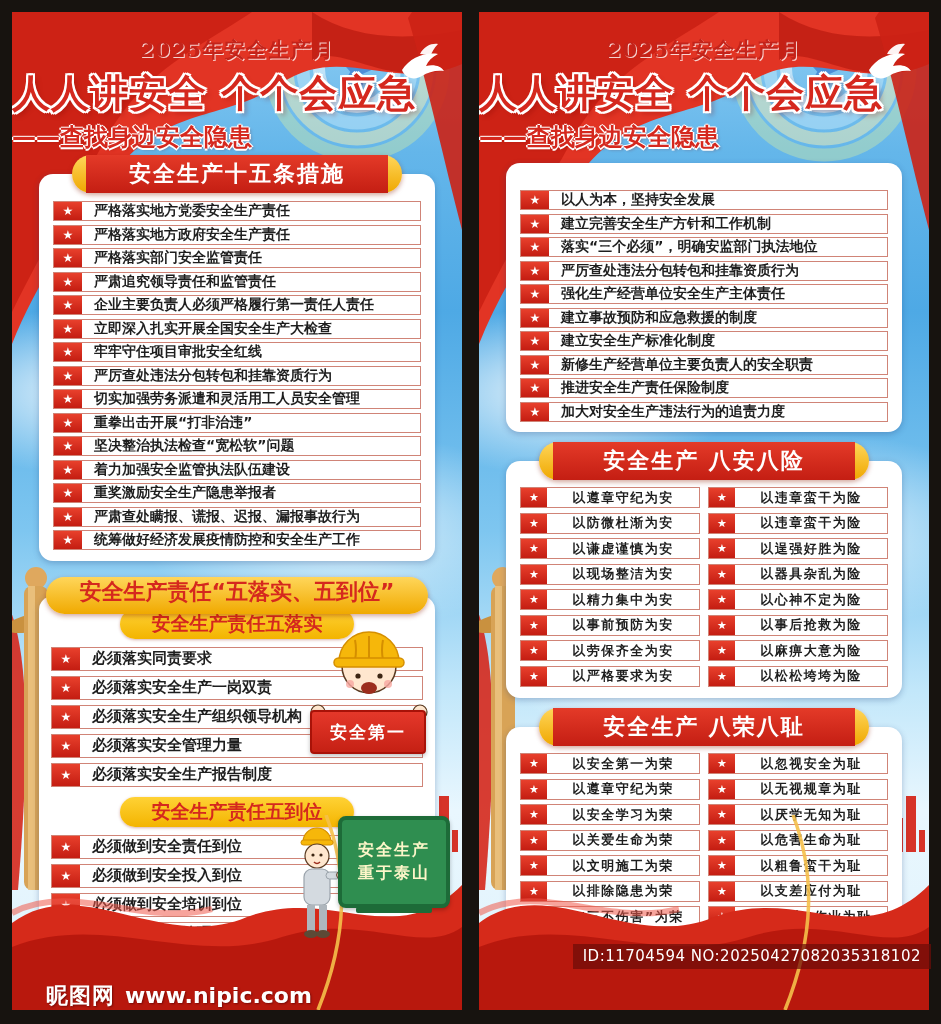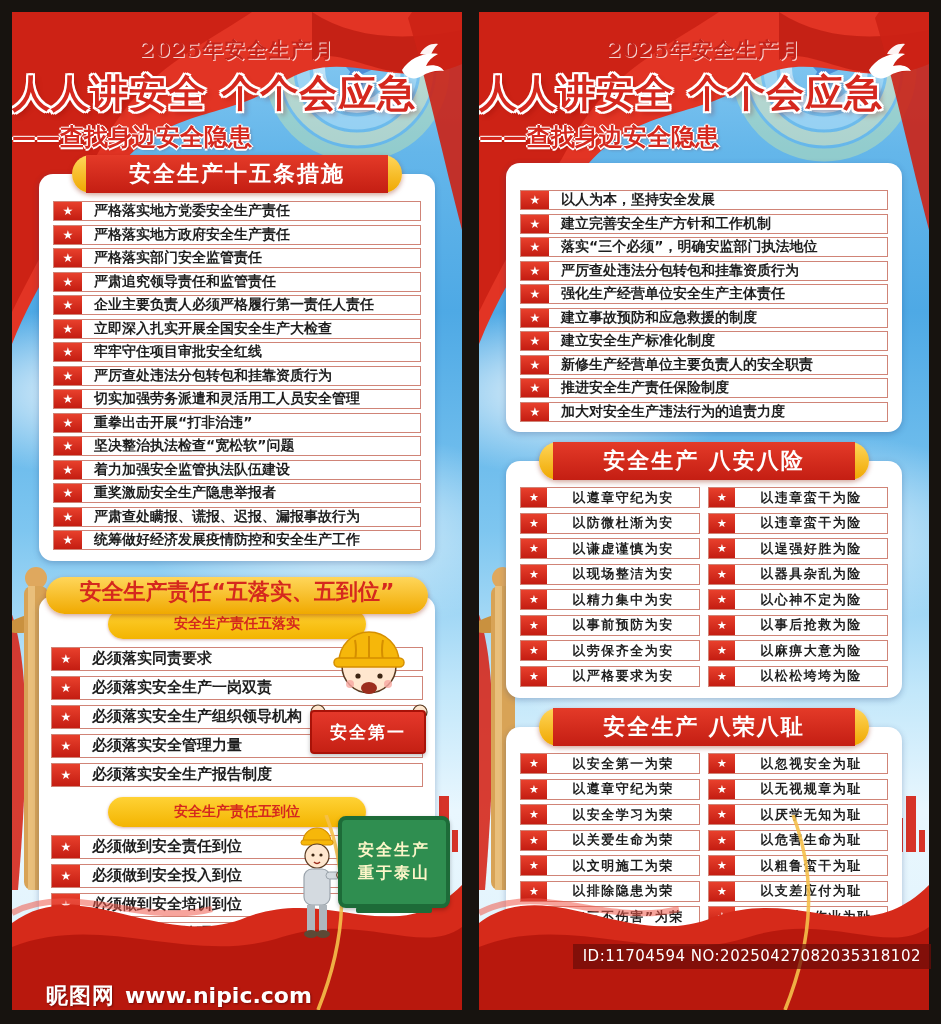--- a/index.html
+++ b/index.html
@@ -39,23 +39,23 @@
            display:flex; align-items:center; justify-content:center;
            box-shadow:0 2px 5px rgba(140,30,0,.4); }
   .pill-a::before{ content:""; position:absolute; left:14px; right:14px; top:0; bottom:0;
            background:linear-gradient(#e43a28,#c41e13); }
   .pill-a span{ position:relative; color:#fff; font-size:22px; font-weight:900; letter-spacing:2px; white-space:nowrap; }
   .pill-b{ position:relative; width:382px; height:37px; margin:16px auto -18px; z-index:3;
            background:linear-gradient(#ffd65a,#f0a900); border-radius:19px;
            display:flex; align-items:flex-start; justify-content:center;
            box-shadow:0 2px 5px rgba(140,30,0,.4);
            color:#d5281e; font-size:22px; font-weight:900; white-space:nowrap; }
-  .pill-c{ width:258px; height:30px; margin:0 auto 8px; background:linear-gradient(#ffd235,#f3b400);
+  .pill-c{ width:234px; height:30px; margin:0 auto 8px; background:linear-gradient(#ffd235,#f3b400);
            border-radius:15px; display:flex; align-items:center; justify-content:center;
-           color:#d5281e; font-size:14px; font-weight:900; box-shadow:0 1px 3px rgba(140,30,0,.35); }
+           color:#d5281e; font-size:19px; font-weight:900; box-shadow:0 1px 3px rgba(140,30,0,.35); }
 
   
   .card{ width:396px; margin:0 auto; background:#fff; border-radius:14px;
          box-shadow:0 2px 6px rgba(30,60,120,.3); position:relative; }
   .card.pad1{ padding:27px 12px 7px; }
   .card.pad2{ padding:13px 10px 9px; }
   .row{ display:flex; align-items:stretch; border:1.5px solid #d08477; background:#fff; height:20px; margin:0 2px 3.5px; }
   .row .star{ width:28px; flex:0 0 28px; background:linear-gradient(#e8402c,#c41d12);
               color:#fff; font-size:12px; display:flex; align-items:center; justify-content:center; }
   .row .txt{ flex:1; display:flex; align-items:center; padding-left:12px; font-size:14px; font-weight:bold;

